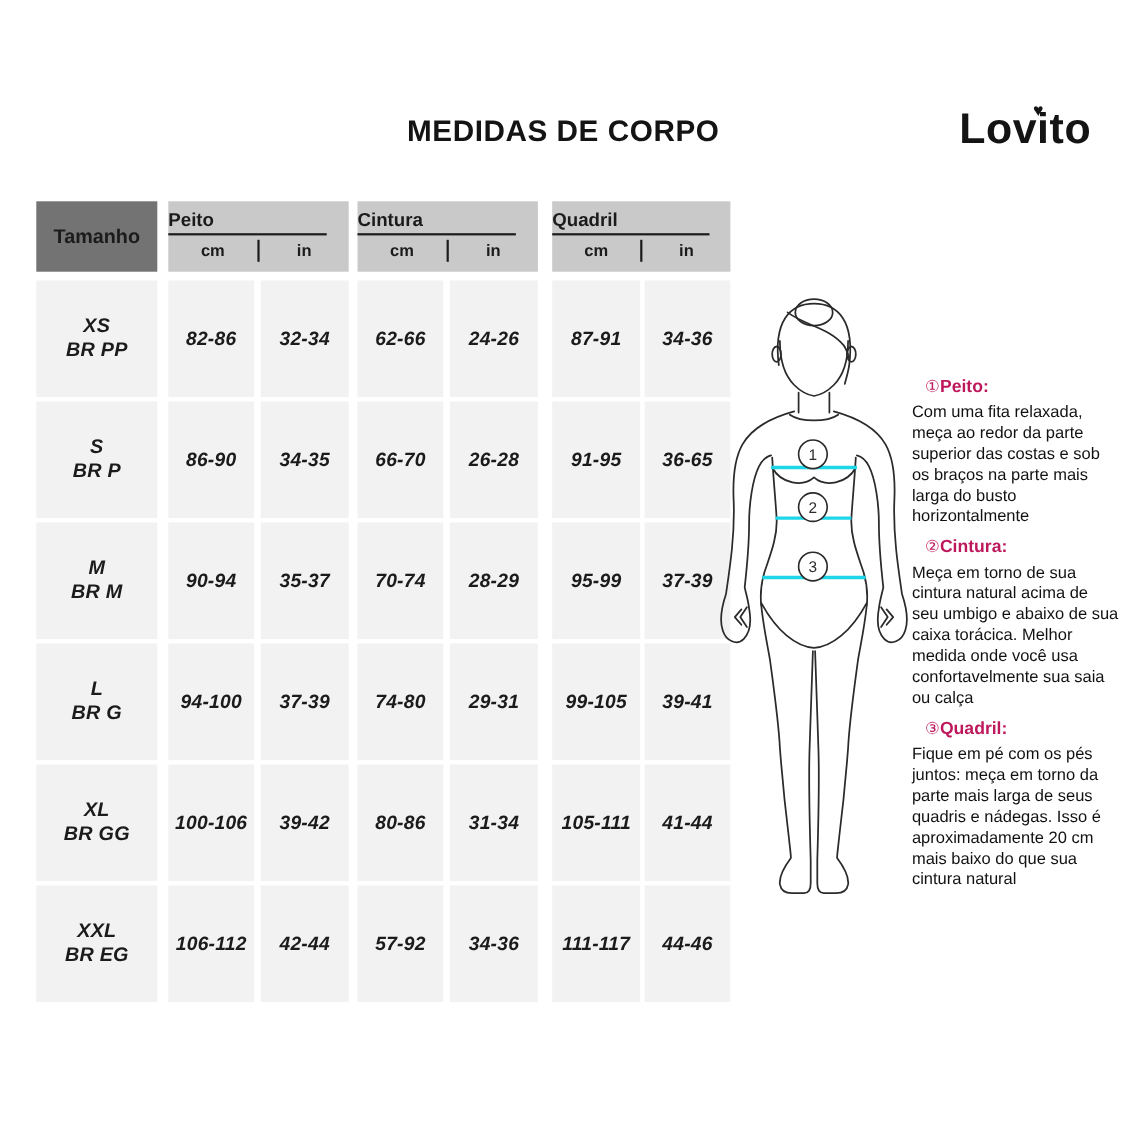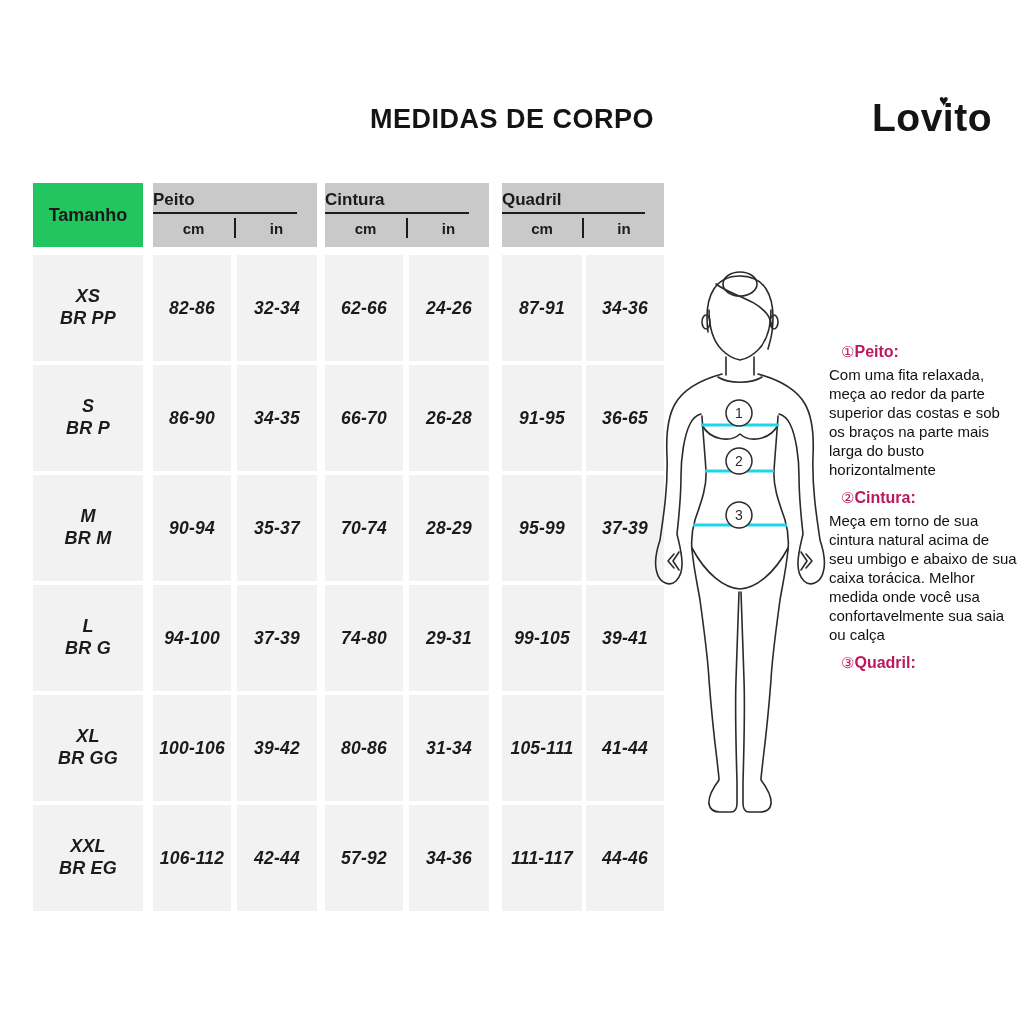--- a/index.html
+++ b/index.html
@@ -20,21 +20,21 @@
     position:absolute;left:67px;top:-4px;font-size:16px;color:#141414;
   }
   
   .tbl{position:absolute;left:33px;top:183px;}
   .grid{
     display:grid;
     grid-template-columns:110px 10px 78px 6px 80px 8px 78px 6px 80px 13px 80px 4px 78px;
   }
   .hdr{height:64px;}
   .h-size{
-    grid-column:1;background:#22c55e;display:flex;align-items:center;justify-content:center;
+    grid-column:1;background:#737373;display:flex;align-items:center;justify-content:center;
     font-size:18px;font-weight:800;
   }
   .h-group{background:#c9c9c9;display:flex;flex-direction:column;padding-top:7px;box-sizing:border-box;}
   .h-peito{grid-column:3 / span 3;}
   .h-cintura{grid-column:7 / span 3;}
   .h-quadril{grid-column:11 / span 3;}
   .g-title{font-size:17px;font-weight:800;line-height:19px;}
   .g-rule{width:88%;height:2px;background:#1b1b1b;margin-top:3px;}
   .g-units{display:flex;width:100%;margin-top:4px;align-items:center;}
   .g-units .unit{flex:1;text-align:center;font-size:15px;font-weight:700;}
@@ -226,14 +226,15 @@
   <div class="note">
     <h3><span class="circ">①</span><span>Peito:</span></h3>
     <p>Com uma fita relaxada, meça ao redor da parte superior das costas e sob os braços na parte mais larga do busto horizontalmente</p>
   </div>
   <div class="note">
     <h3><span class="circ">②</span><span>Cintura:</span></h3>
     <p>Meça em torno de sua cintura natural acima de seu umbigo e abaixo de sua caixa torácica. Melhor medida onde você usa confortavelmente sua saia ou calça</p>
   </div>
   <div class="note">
     <h3><span class="circ">③</span><span>Quadril:</span></h3>
+    <p>Fique em pé com os pés juntos: meça em torno da parte mais larga de seus quadris e nádegas. Isso é aproximadamente 20 cm mais baixo do que sua cintura natural</p>
   </div>
 </div>
 
 </body></html>

